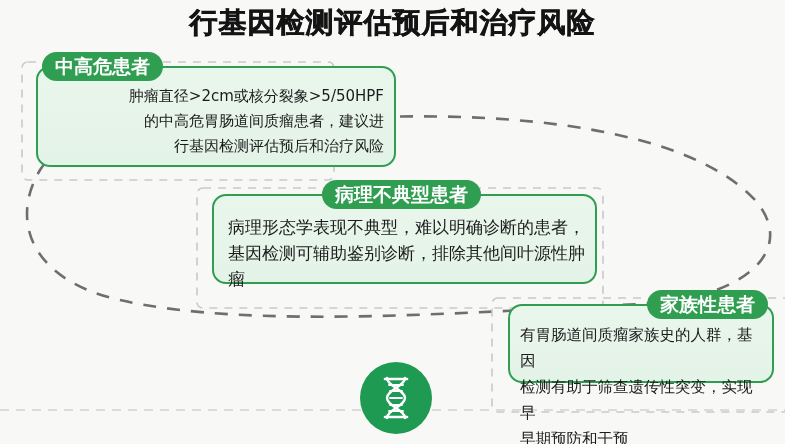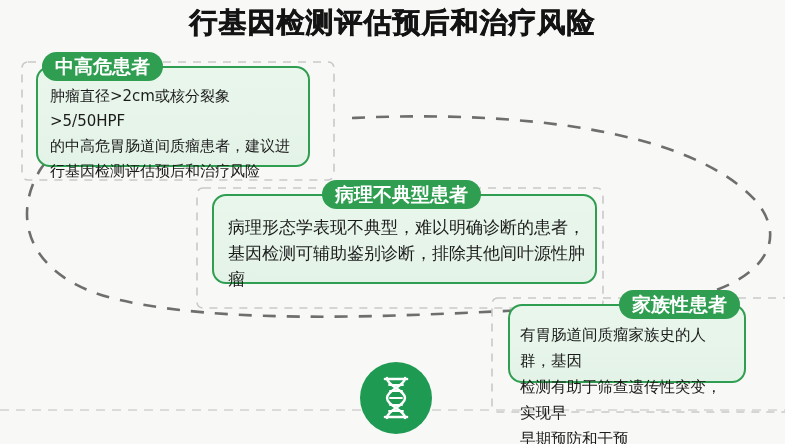--- a/index.html
+++ b/index.html
@@ -82,31 +82,31 @@
     top: 34px;
     font-size: 15.5px;
     line-height: 25px;
     color: #1b1b1b;
     white-space: pre-line;
     z-index: 2;
     font-family: "DejaVu Sans", "Liberation Sans", sans-serif;
   }
 
   
-  #card-1 { left: 36px;  top: 52px;  width: 274px; height: 115px; }
+  #card-1 { left: 36px;  top: 52px;  width: 360px; height: 115px; }
   #card-1 .card-pill { left: 6px; }
-  #card-1 .card-body { top: 32px; font-size: 15px; line-height: 25px; }
+  #card-1 .card-body { top: 32px; font-size: 15px; line-height: 25px; text-align: right; }
 
   
   #card-2 { left: 212px; top: 180px; width: 385px; height: 104px; }
   #card-2 .card-pill { left: 110px; }
   #card-2 .card-body { top: 34px; left: 16px; font-size: 17px; line-height: 26px; }
 
   
-  #card-3 { left: 508px; top: 290px; width: 238px; height: 93px; padding-left: 48px; }
+  #card-3 { left: 508px; top: 290px; width: 266px; height: 93px; padding-left: 48px; }
   #card-3 .card-pill { right: 6px; }
   #card-3 .card-body { top: 32px; left: 12px; font-size: 15.5px; line-height: 26px; }
 
   
   #dna-badge {
     position: absolute;
     left: 360px;
     top: 362px;
     width: 72px;
     height: 72px;

